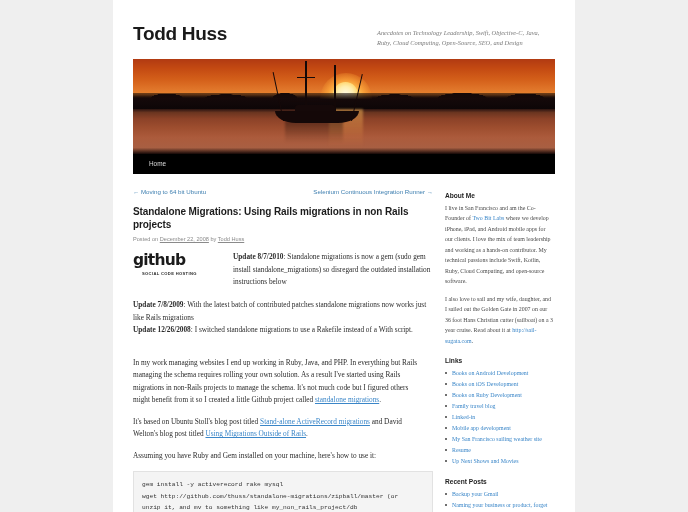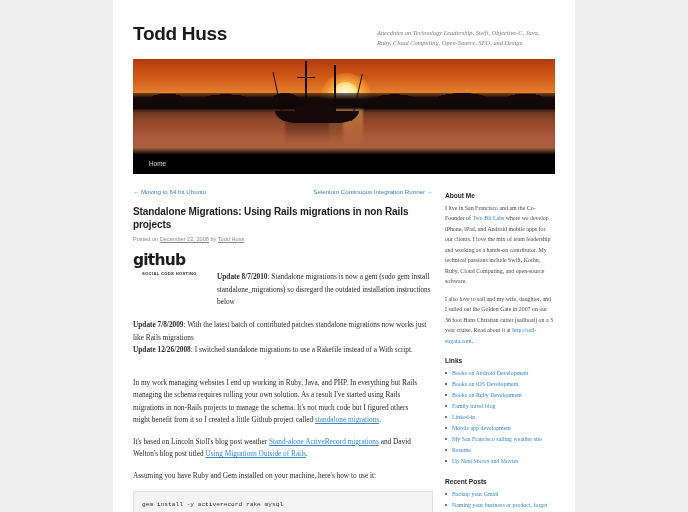--- a/index.html
+++ b/index.html
@@ -210,40 +210,40 @@
     font-family: "Liberation Serif", serif;
     font-size: 7.3px;
     line-height: 1.72;
     color: #2b2b2b;
   }
   .entry-content p { margin: 0 13px 9px 0; }
   .entry-content a { color: #3a86c8; text-decoration: underline; }
   .entry-content strong { font-weight: bold; }
 
   
-  .gh-block { display: flex; gap: 6px; margin-bottom: 10px; }
+  .gh-block { display: flex; gap: 22px; margin-bottom: 10px; }
   .gh-logo { width: 78px; flex: none; padding-top: 2px; }
   .gh-word {
     font-family: "DejaVu Sans", sans-serif;
     font-size: 15.5px;
     font-weight: bold;
     color: #1b1b1b;
     letter-spacing: -0.8px;
     line-height: 1;
   }
   .gh-tag {
     font-family: "Liberation Sans", sans-serif;
     font-size: 4.1px;
     font-weight: bold;
     letter-spacing: 0.35px;
     color: #2a2a2a;
     margin-top: 1px;
     margin-left: 9px;
   }
-  .gh-text { flex: 1; font-family: "Liberation Serif", serif; font-size: 7.3px; line-height: 1.72; color: #2b2b2b; margin-top: 20px; }
+  .gh-text { flex: 1; font-family: "Liberation Serif", serif; font-size: 7.3px; line-height: 1.72; color: #2b2b2b; }
 
   .updates-block { margin-bottom: 20px; }
   .updates-block div { font-family: "Liberation Serif", serif; font-size: 7.3px; line-height: 1.72; color: #2b2b2b; }
 
   
   .code-box {
     background: #f4f4f4;
     border: 1px solid #e2e2e2;
     padding: 7px 8px;
     font-family: "Liberation Mono", monospace;
@@ -359,21 +359,21 @@
             <div>
               <strong>Update 7/8/2009</strong><span>: With the latest batch of contributed patches standalone migrations now works just like Rails migrations</span>
             </div>
             <div>
               <strong>Update 12/26/2008</strong><span>: I switched standalone migrations to use a Rakefile instead of a With script.</span>
             </div>
           </div>
 
           <p><span>In my work managing websites I end up working in Ruby, Java, and PHP. In everything but Rails managing the schema requires rolling your own solution. As a result I've started using Rails migrations in non-Rails projects to manage the schema. It's not much code but I figured others might benefit from it so I created a little Github project called </span><a href="#">standalone migrations</a><span>.</span></p>
 
-          <p><span>It's based on Lincoln Stoll's blog post weather </span><a href="#">Stand-alone ActiveRecord migrations</a><span> and David Welton's blog post titled </span><a href="#">Using Migrations Outside of Rails</a><span>.</span></p>
+          <p><span>It's based on Ubuntu Stoll's blog post titled </span><a href="#">Stand-alone ActiveRecord migrations</a><span> and David Welton's blog post titled </span><a href="#">Using Migrations Outside of Rails</a><span>.</span></p>
 
           <p>Assuming you have Ruby and Gem installed on your machine, here's how to use it:</p>
 
           <div class="code-box">gem install -y activerecord rake mysql
 wget http://github.com/thuss/standalone-migrations/zipball/master (or
 unzip it, and mv to something like my_non_rails_project/db
 cd my_non_rails_project/db/ (or wherever you put it)</div>
         </div>
       </div>
 

